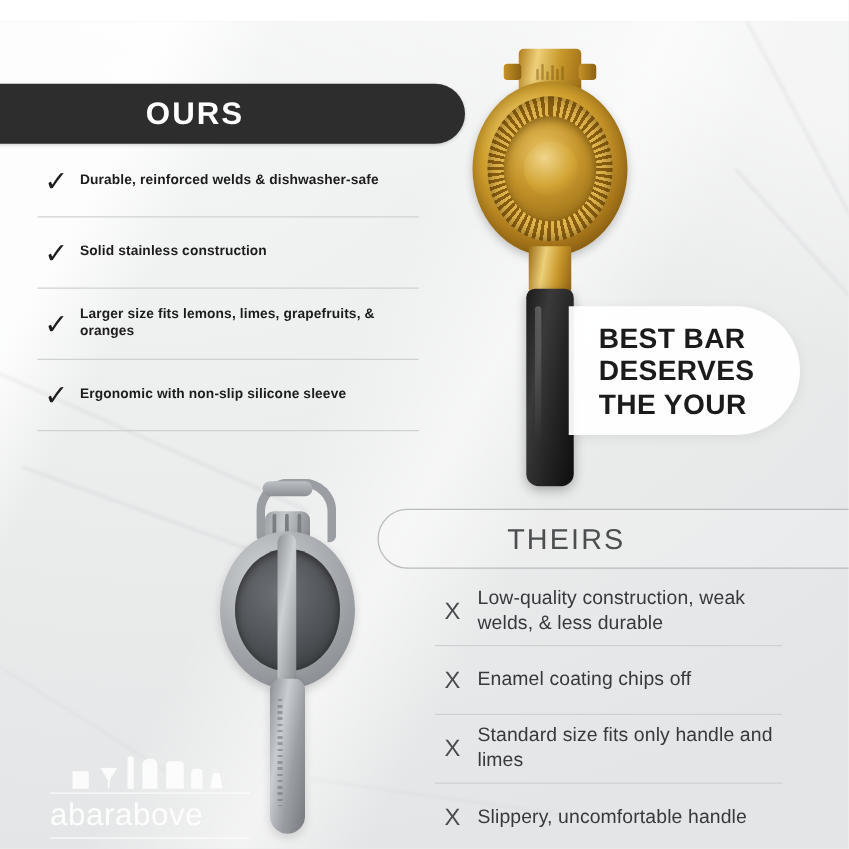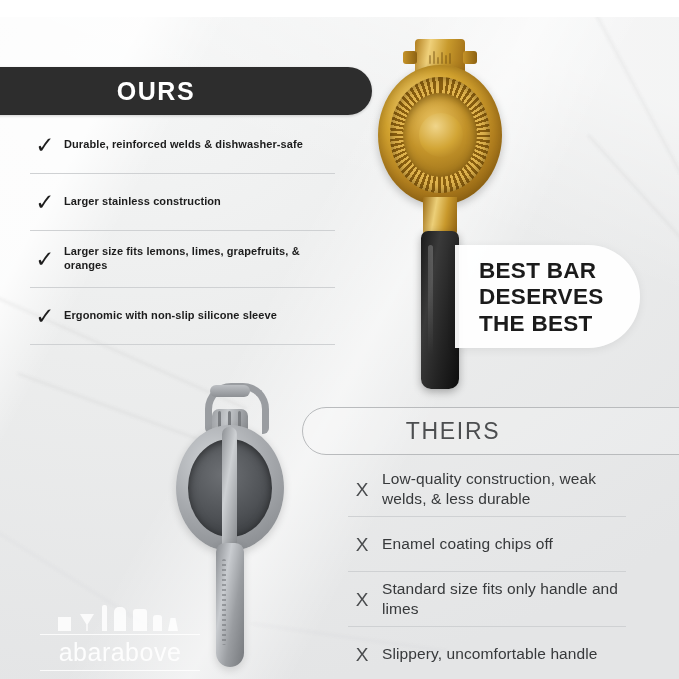--- a/index.html
+++ b/index.html
@@ -186,21 +186,21 @@
   #logo{position:absolute;left:40px;top:588px;width:160px;height:66px;opacity:.92;}
   #logo .bars{position:absolute;left:14px;bottom:40px;height:26px;width:132px;}
   #logo .bars span{position:absolute;bottom:0;background:#ffffff;opacity:.92;}
   #logo .rule{
     position:absolute;left:0;bottom:36px;width:160px;height:1.5px;background:rgba(255,255,255,.9);
   }
   #logo .rule2{
     position:absolute;left:0;bottom:0;width:160px;height:1.5px;background:rgba(255,255,255,.9);
   }
   #logo .word{
-    position:absolute;left:0;bottom:6px;width:160px;text-align:center;
+    position:absolute;left:0;bottom:6px;width:160px;text-align:left;
     color:#ffffff;font-size:25px;letter-spacing:.5px;line-height:1;
   }
 </style>
 </head>
 <body>
 
 <div id="stage">
 
   <div class="marble">
     <div class="base"></div>
@@ -217,21 +217,21 @@
     <span class="txt">OURS</span>
   </div>
 
   <div class="flist" id="ours-list">
     <div class="frow">
       <span class="mark">✓</span>
       <span class="lbl">Durable, reinforced welds &amp; dishwasher-safe</span>
     </div>
     <div class="frow">
       <span class="mark">✓</span>
-      <span class="lbl">Larger stainless construction</span>
+      <span class="lbl">Solid stainless construction</span>
     </div>
     <div class="frow">
       <span class="mark">✓</span>
       <span class="lbl">Larger size fits lemons, limes, grapefruits, &amp; oranges</span>
     </div>
     <div class="frow">
       <span class="mark">✓</span>
       <span class="lbl">Ergonomic with non-slip silicone sleeve</span>
     </div>
   </div>
@@ -255,21 +255,21 @@
     <div class="neck"></div>
     <div class="sleeve">
       <div class="glint"></div>
     </div>
   </div>
 
   <div id="callout">
     <div class="ctxt">
       <div>BEST BAR</div>
       <div>DESERVES</div>
-      <div>THE BEST</div>
+      <div>THE YOUR</div>
     </div>
   </div>
 
   <div id="gray">
     <div class="loop"></div>
     <div class="loop-cap"></div>
     <div class="knuckle">
       <i style="left:6px;"></i>
         <i style="left:16px;"></i>
         <i style="left:26px;"></i>

